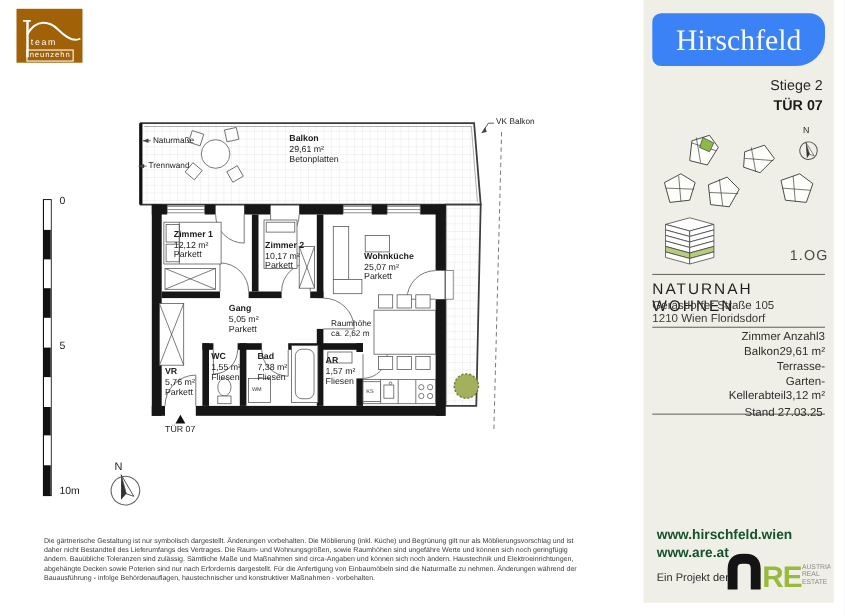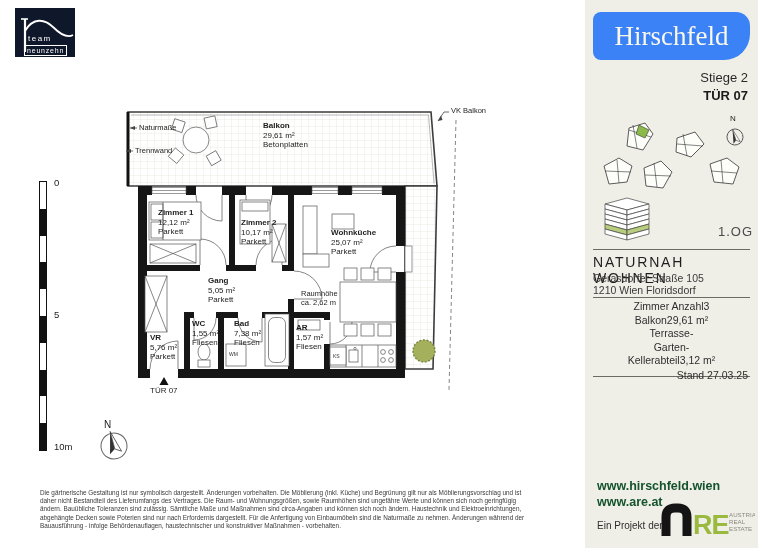--- a/index.html
+++ b/index.html
@@ -1,37 +1,37 @@
 <!DOCTYPE html>
 <html><head>
 <meta charset="utf-8">
 <style>
   html,body{margin:0;padding:0;background:#e8e8e8;}
   .page{position:relative;width:768px;height:560px;background:#ffffff;
         font-family:"Liberation Sans",sans-serif;overflow:hidden;margin:0 auto;}
   .abs{position:absolute;}
 
   
-  .tn-logo{left:15px;top:8px;width:60px;height:49px;background:#0f172a;}
+  .tn-logo{left:15px;top:8px;width:60px;height:49px;background:#a16207;}
   .tn-team{left:13px;top:26px;color:#fff;font-size:8px;letter-spacing:1.5px;}
   .tn-neun{left:9px;top:37px;color:#fff;font-size:7px;letter-spacing:.8px;
            border:1px solid #fff;padding:0 2px;line-height:9px;}
 
   
   .sidebar{left:585px;top:0;width:173px;height:548px;background:#f0efe7;}
   .hf-box{left:8px;top:12px;width:157px;height:48px;background:#3b82f6;
           border-radius:8px 14px 26px 8px;display:flex;align-items:center;justify-content:center;}
   .hf-name{font-family:"Liberation Serif",serif;font-size:27px;color:#fbf9ec;}
   .sb-stiege{right:10px;top:70px;font-size:13px;color:#2a2a2a;text-align:right;}
   .sb-tuer{right:10px;top:88px;font-size:13px;font-weight:bold;color:#1a1a1a;text-align:right;}
   .sb-hr{left:8px;width:157px;border-top:1px solid #6b6b63;height:0;}
   .sb-title{left:8px;top:254px;font-size:14px;letter-spacing:1.8px;color:#1e1e1e;}
   .sb-addr{left:8px;font-size:10.5px;color:#3a3a3a;}
   .sb-rows{left:8px;top:300px;width:157px;}
-  .sb-row{display:flex;justify-content:center;font-size:10.5px;color:#2e2e2e;height:13.5px;line-height:13.5px;}
+  .sb-row{display:flex;justify-content:flex-end;font-size:10.5px;color:#2e2e2e;height:13.5px;line-height:13.5px;}
   .sb-stand{right:10px;top:369px;font-size:10.5px;color:#2e2e2e;text-align:right;}
   .sb-url{left:12px;font-size:12.5px;font-weight:bold;color:#14532d;}
   .sb-note{left:12px;top:520px;font-size:10px;color:#2e2e2e;}
 
   
   .scalebar{left:39px;top:181px;width:8px;height:270px;border:1px solid #111;box-sizing:border-box;}
   .scalebar div{height:26.8px;}
   .scalebar div:nth-child(even){background:#111;}
   .scalebar div:nth-child(odd){background:#fff;}
   .sc-lab{left:54px;font-size:9.5px;color:#222;}

